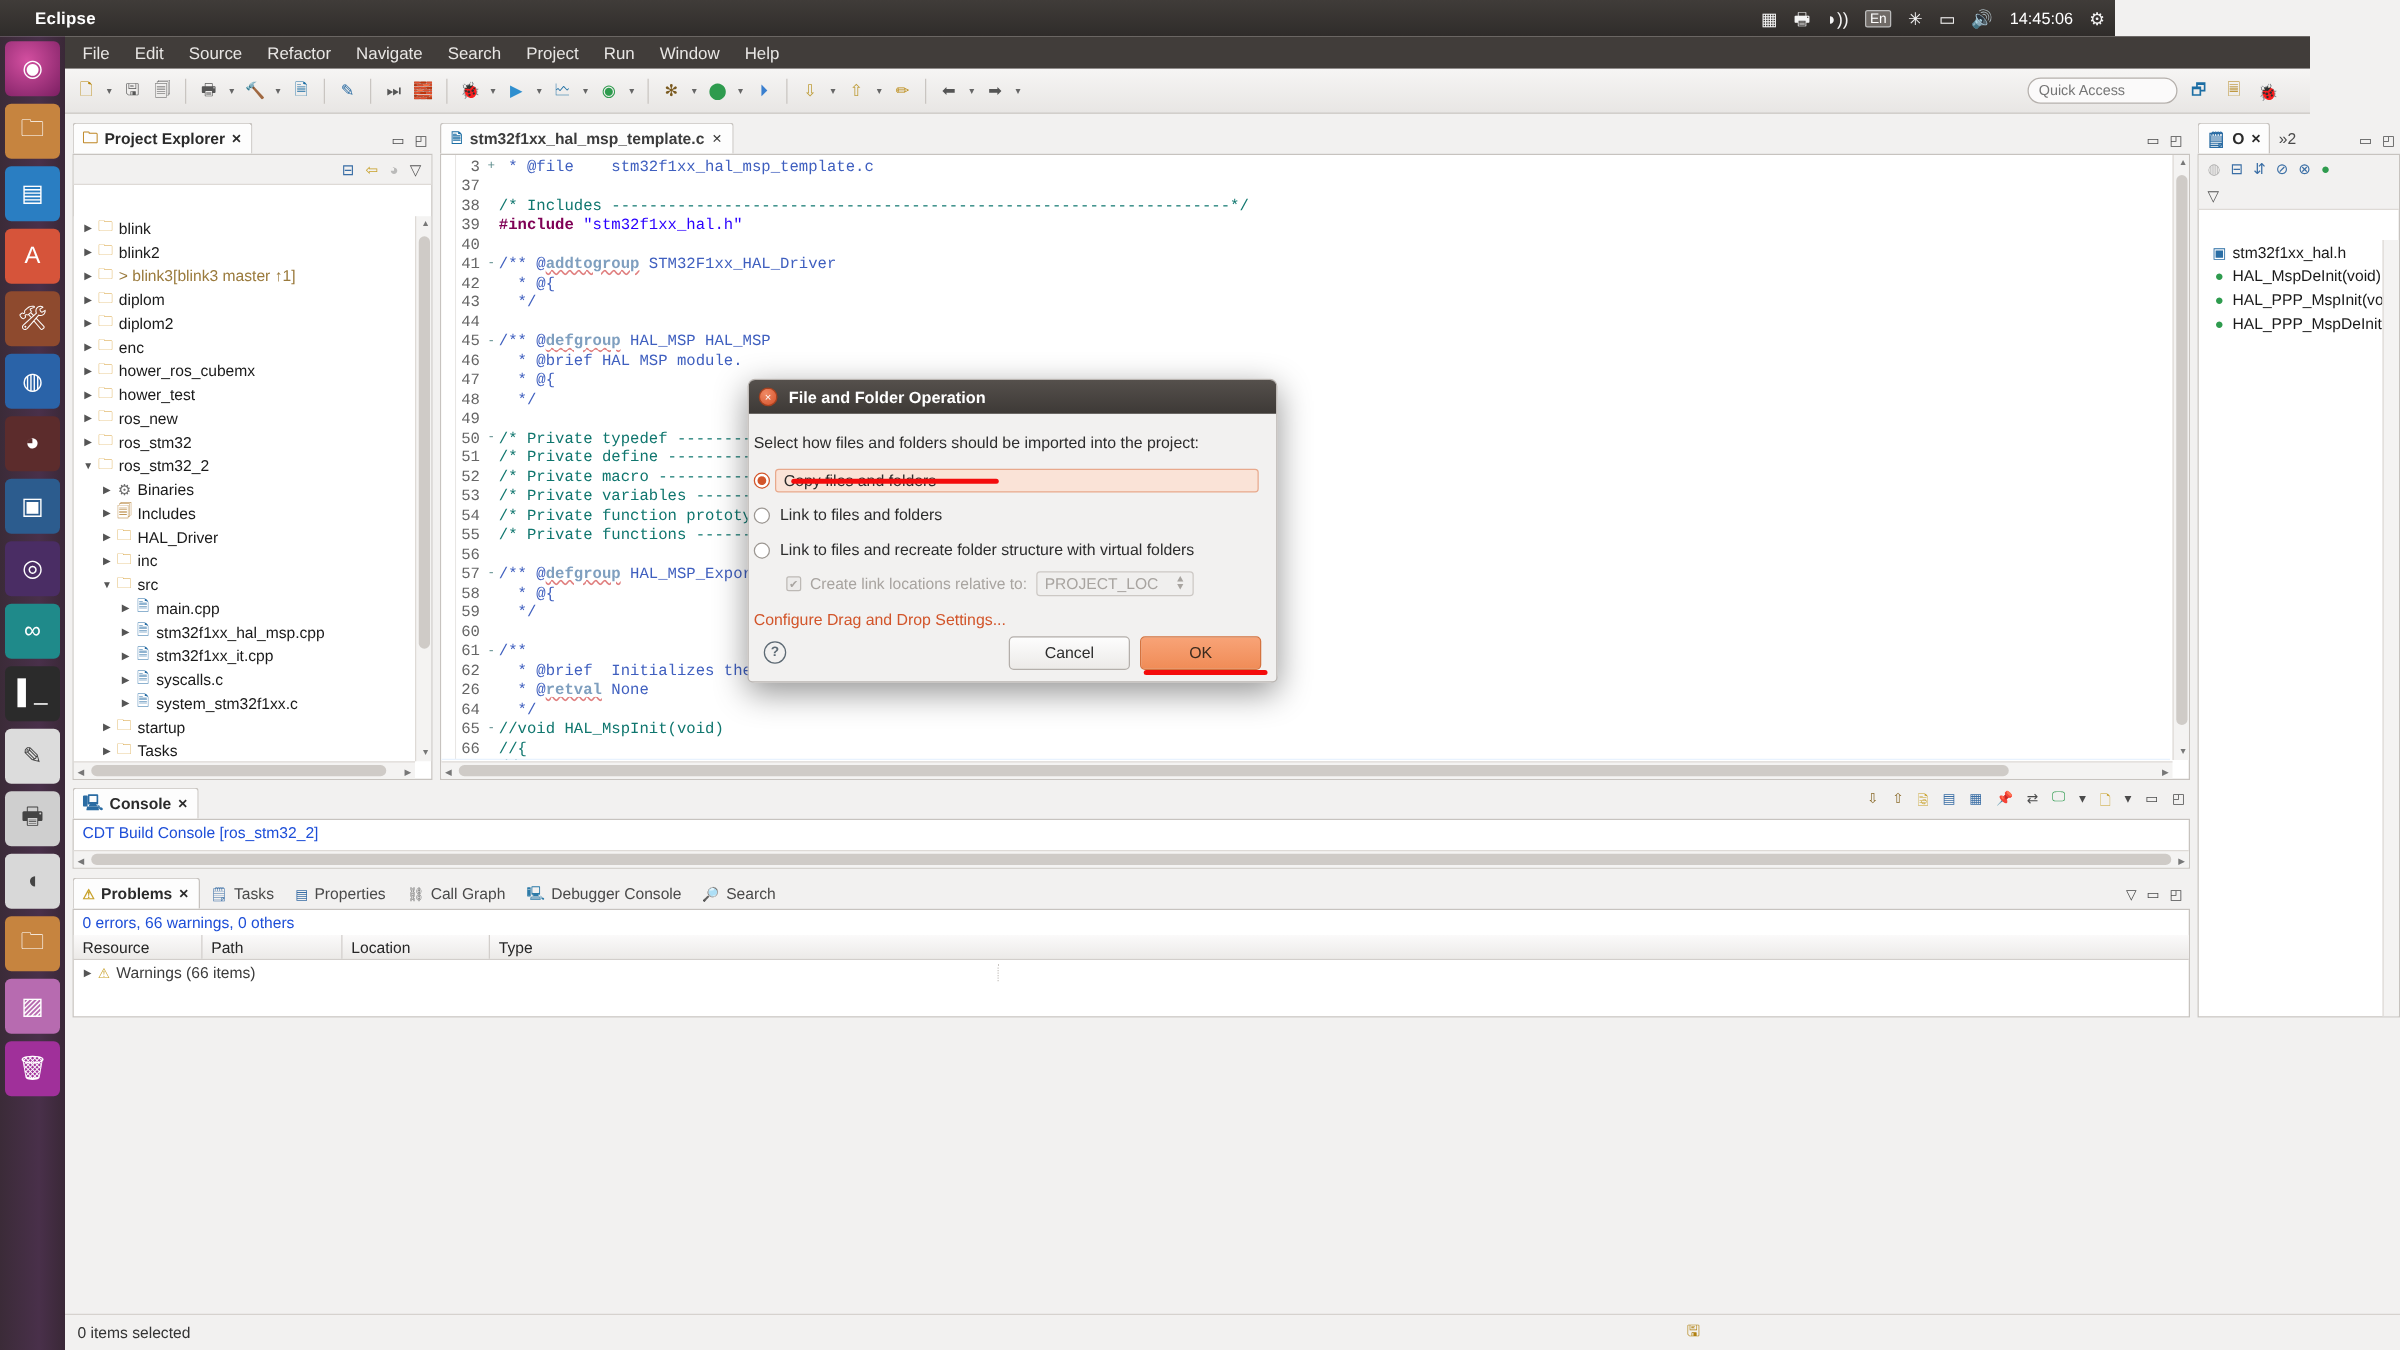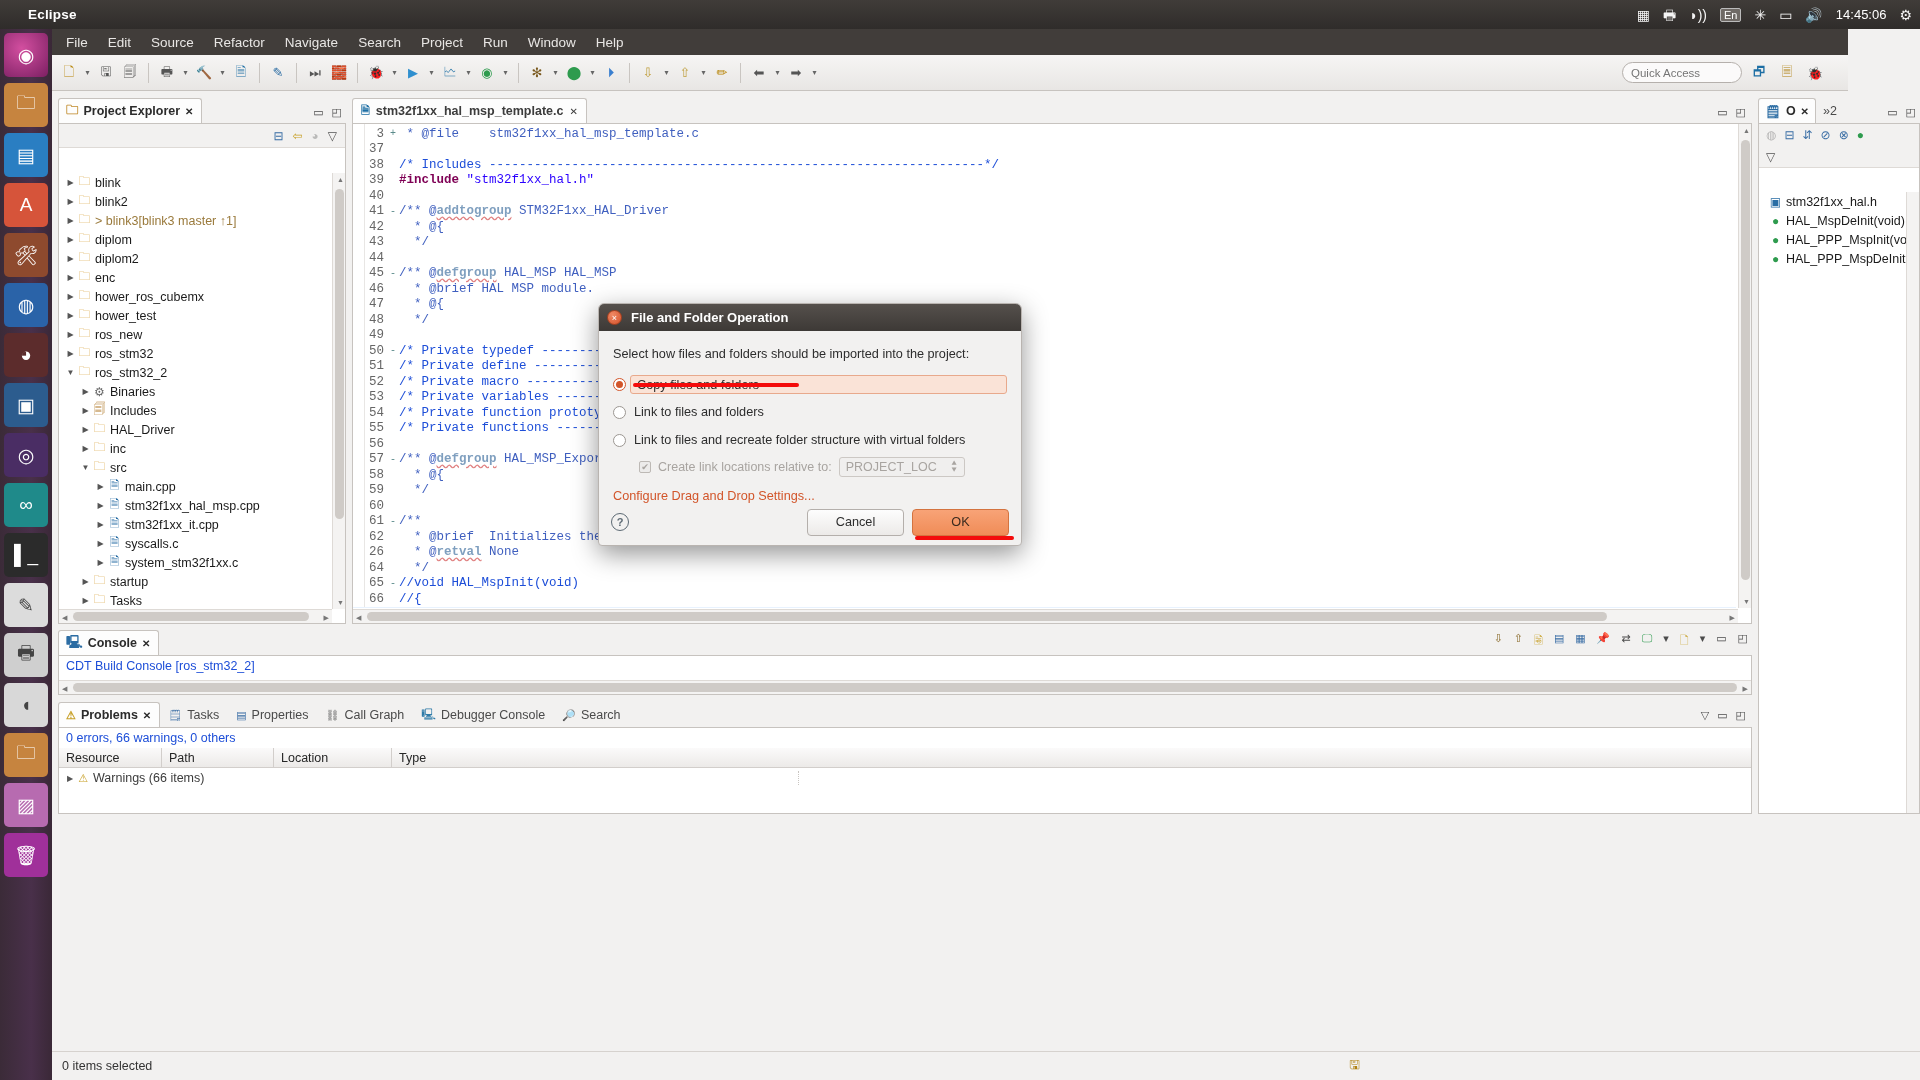--- a/index.html
+++ b/index.html
@@ -1,20 +1,20 @@
 <!DOCTYPE html>
 <html><head>
 <meta charset="utf-8">
 <style>
   * { box-sizing: border-box; margin:0; padding:0; }
   html,body { width:1920px; height:1080px; overflow:hidden;
     font-family:"Liberation Sans", sans-serif; font-size:13px; color:#3c3c3c; background:#f2f1f0; }
 
   
-  #unity-panel { position:absolute; left:0; top:0; width:1920px; height:29px;
+  #unity-panel { position:absolute; left:0; top:0; width:1692px; height:29px;
     background:linear-gradient(#403c39,#2f2c2a); color:#fff; display:flex; align-items:center; }
   #unity-title { margin-left:28px; font-weight:bold; font-size:13.5px; color:#fff; letter-spacing:.2px; }
   #tray { position:absolute; right:8px; top:0; height:29px; display:flex; align-items:center; gap:13px; color:#fff; }
   .tray-ico { font-size:14px; opacity:.95; line-height:1; display:flex; align-items:center; }
   #tray-clock { font-size:13px; }
   .kbd-badge { border:1px solid #bbb; background:#6f6a66; border-radius:2px; padding:0 3px; font-size:11px; }
 
   
   #launcher { position:absolute; left:0; top:29px; width:52px; height:1051px;
     background:linear-gradient(90deg,#3b2b38,#49304a 60%,#3a2837); }
@@ -75,21 +75,21 @@
   #editor-part { position:absolute; }
   .etab { height:25px; display:flex; align-items:center; gap:6px; padding:0 8px;
     background:#fdfdfd; border:1px solid #c7c3bf; border-bottom:none; font-size:12.5px; font-weight:bold;
     border-top-left-radius:3px; border-top-right-radius:3px; }
   #code-area { position:absolute; left:0; right:0; top:26px; bottom:0; background:#fff; border:1px solid #c7c3bf; overflow:hidden; }
   #gutter-fold { position:absolute; left:0; top:0; bottom:15px; width:12px; background:#fff; border-right:1px solid #e8e6e4;}
   #gutter-ann { position:absolute; left:12px; top:0; bottom:15px; width:10px; background:#fff; }
   .codeline { height:15.5px; display:flex; align-items:center; font-family:"Liberation Mono", monospace; font-size:12.5px; white-space:pre; }
   .lnum { width:34px; text-align:right; color:#666; padding-right:3px; flex:none; font-family:"Liberation Mono", monospace; }
   .fold { width:12px; text-align:center; color:#5a8a8a; font-size:10px; flex:none; }
-  .cm { color:#1d4ed8; }  .kw { color:#7f0055; font-weight:bold; }
+  .cm { color:#0f766e; }  .kw { color:#7f0055; font-weight:bold; }
   .str { color:#2a00ff; }  .doc { color:#3f5fbf; }
   .dockw { color:#7f9fbf; font-weight:bold; text-decoration:underline; text-decoration-style:wavy; text-decoration-color:#e08080; }
   .cline { background:#e8f2fe; }
 
   
   .panel-label { height:20px; display:flex; align-items:center; padding-left:7px; font-size:12.5px; color:#1d4ed8; }
   .ptbl-head { height:20px; display:flex; background:linear-gradient(#fbfafa,#eceae8); border-bottom:1px solid #d2cecb; }
   .ptbl-head div { font-size:12.5px; color:#262626; padding-left:7px; display:flex; align-items:center;
     border-right:1px solid #d2cecb; }
   .ptbl-row { height:20px; display:flex; align-items:center; font-size:12.5px; }
@@ -102,21 +102,21 @@
   #dlg-shadow { position:absolute; left:598px; top:303px; width:424px; height:243px;
     border-radius:6px; box-shadow:0 8px 26px rgba(0,0,0,.42); }
   #dialog { position:absolute; left:598px; top:303px; width:424px; height:243px;
     background:#f2f1f0; border-radius:6px 6px 4px 4px; border:1px solid #b9b4b0; overflow:hidden; }
   #dlg-title { height:27px; background:linear-gradient(#55504c,#3d3936); display:flex; align-items:center;
     padding-left:8px; gap:9px; }
   #dlg-title b { color:#fff; font-size:13px; font-weight:bold; }
   .dlg-close { width:15px; height:15px; border-radius:50%;
     background:radial-gradient(circle at 35% 30%,#f08a65,#d4512a); color:#fff; font-size:9px;
     display:flex; align-items:center; justify-content:center; border:1px solid #a8411f; }
-  #dlg-body { padding:16px 14px 0 14px; }
+  #dlg-body { padding:16px 14px 0 4px; }
   .dlg-prompt { font-size:12.7px; color:#2d2d2d; margin-bottom:12px; }
   .radio-row { display:flex; align-items:center; gap:8px; height:22px; margin-bottom:6px; }
   .radio { width:13px; height:13px; border-radius:50%; border:1px solid #9c9792; background:#fff; flex:none;
     display:flex; align-items:center; justify-content:center; }
   .radio.sel { border-color:#d2552a; background:#fff; }
   .radio.sel::after { content:""; width:7px; height:7px; border-radius:50%; background:#d2552a; }
   .radio-lbl { font-size:12.7px; color:#2d2d2d; }
   .focus-box { flex:1; border:1px solid #e8a98c; background:#fae3d7; border-radius:3px;
     padding:1px 6px; margin-left:-4px; }
   .chk-row { display:flex; align-items:center; gap:7px; margin:6px 0 0 26px; color:#a8a4a0; font-size:12.5px; }

